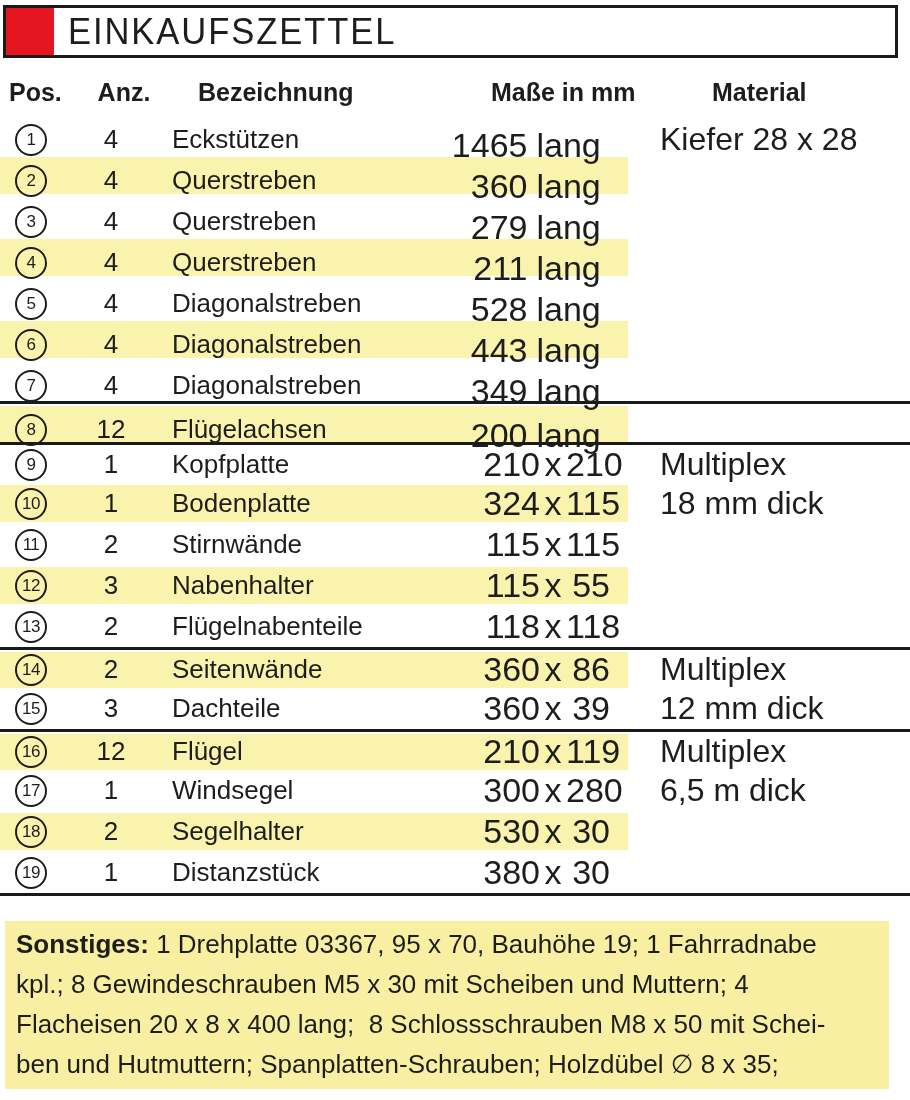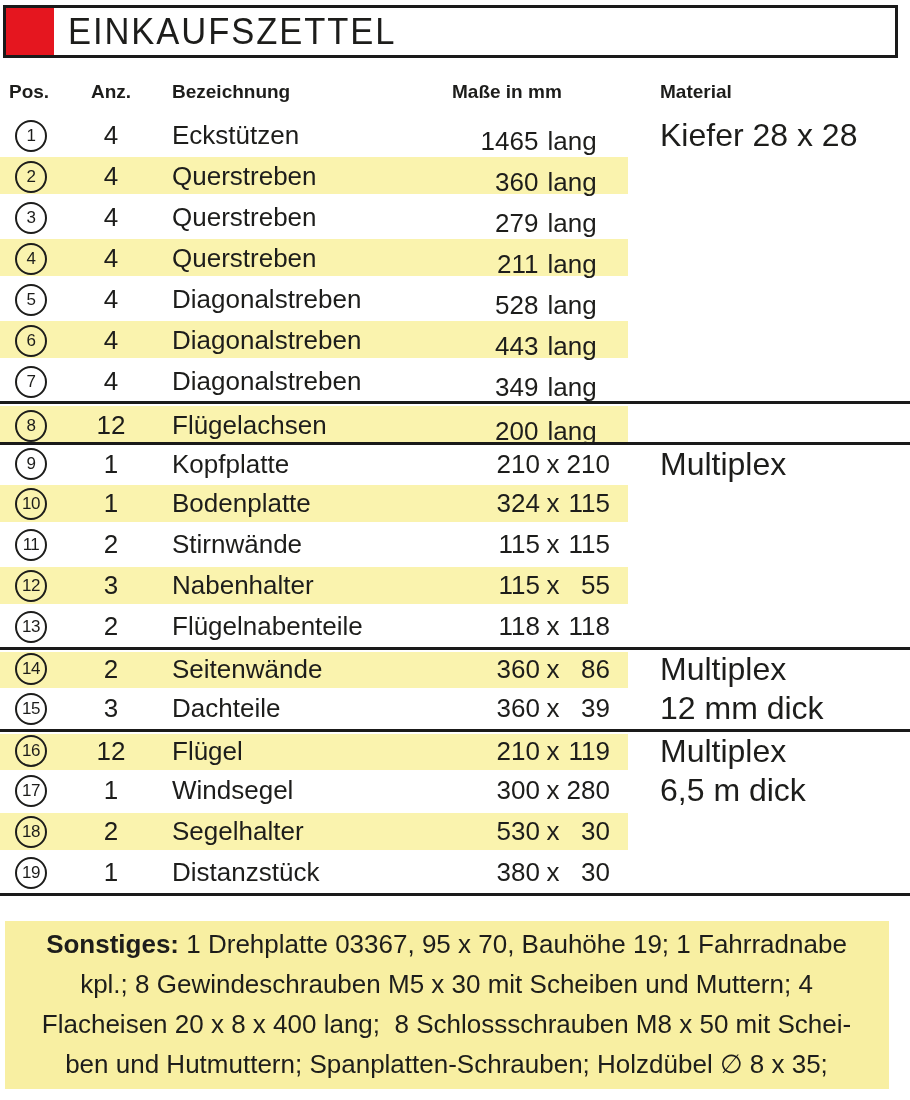--- a/index.html
+++ b/index.html
@@ -39,21 +39,21 @@
   }
 
   
   .table { position: absolute; top: 70px; left: 0; width: 910px; }
   .row {
     display: grid;
     grid-template-columns: 62px 98px 265px 215px 1fr;
     align-items: center;
     height: 41px;
   }
-  .thead { height: 44px; font-weight: 700; font-size: 19px; }
+  .thead { height: 44px; font-weight: 700; font-size: 25px; gap: 13px; }
   .th-pos { padding-left: 9px; }
   .th-anz { text-align: center; }
   .th-name { padding-left: 12px; }
   .th-masse { padding-left: 27px; }
   .th-mat { padding-left: 20px; }
 
   .row.hl {
     background-image: linear-gradient(var(--hl), var(--hl));
     background-size: 628px 37px;
     background-repeat: no-repeat;
@@ -67,36 +67,35 @@
     width: 32px; height: 32px;
     border: 2.5px solid #1d1d1b;
     border-radius: 50%;
     display: flex; align-items: center; justify-content: center;
     font-size: 17px;
     letter-spacing: -0.5px;
     background: transparent;
   }
   .c-anz { text-align: center; font-size: 26px; }
   .c-name { padding-left: 12px; font-size: 26px; white-space: nowrap; }
-  .c-masse { display: flex; align-items: baseline; font-size: 26px; white-space: nowrap; }
+  .c-masse { display: flex; align-items: baseline; font-size: 34px; white-space: nowrap; }
   .c-masse .n1 { display: inline-block; width: 115px; text-align: right; }
   .c-masse .sep { display: inline-block; width: 26px; text-align: center; }
   .c-masse .sep.unit { width: auto; margin-left: 9px; text-align: left; margin-top: 12px; }
   .c-masse .n2 { display: inline-block; width: 44px; text-align: right; }
   .c-mat { padding-left: 20px; font-size: 32px; white-space: nowrap; }
 
   
   .misc {
     position: absolute;
     top: 921px; left: 5px;
     width: 884px;
     padding: 3px 12px 5px 11px;
     font-size: 26px;
     line-height: 40px;
-    text-align: center;
   }
   .misc-line { white-space: pre-wrap; }
   .misc-label { font-weight: 700; }
 </style>
 </head>
 <body>
 
 <div class="sheet">
 
   <div class="title-box">
@@ -233,20 +232,21 @@
     <div class="c-pos">
       <span class="circle">10</span>
     </div>
     <div class="c-anz">1</div>
     <div class="c-name">Bodenplatte</div>
     <div class="c-masse">
       <span class="n1">324</span>
             <span class="sep">x</span>
             <span class="n2">115</span>
     </div>
+    <div class="c-mat">18 mm dick</div>
   </div>
         <div class="row">
     <div class="c-pos">
       <span class="circle">11</span>
     </div>
     <div class="c-anz">2</div>
     <div class="c-name">Stirnwände</div>
     <div class="c-masse">
       <span class="n1">115</span>
             <span class="sep">x</span>

